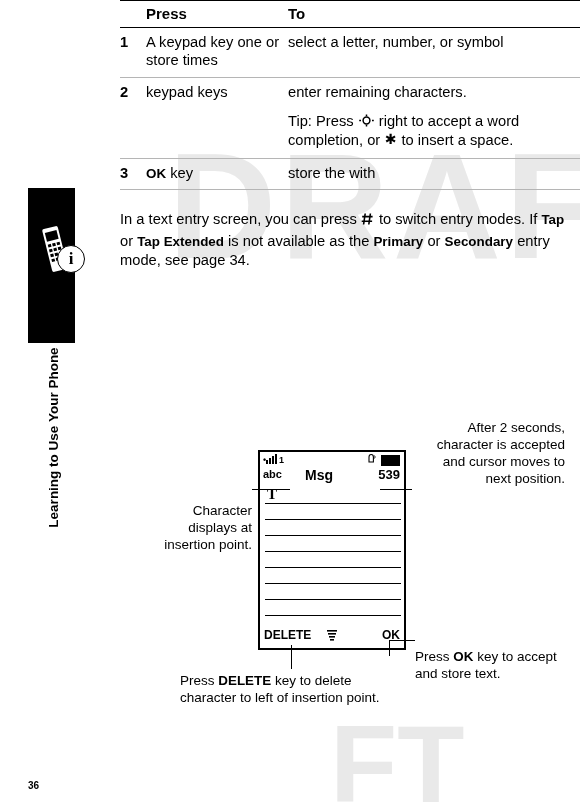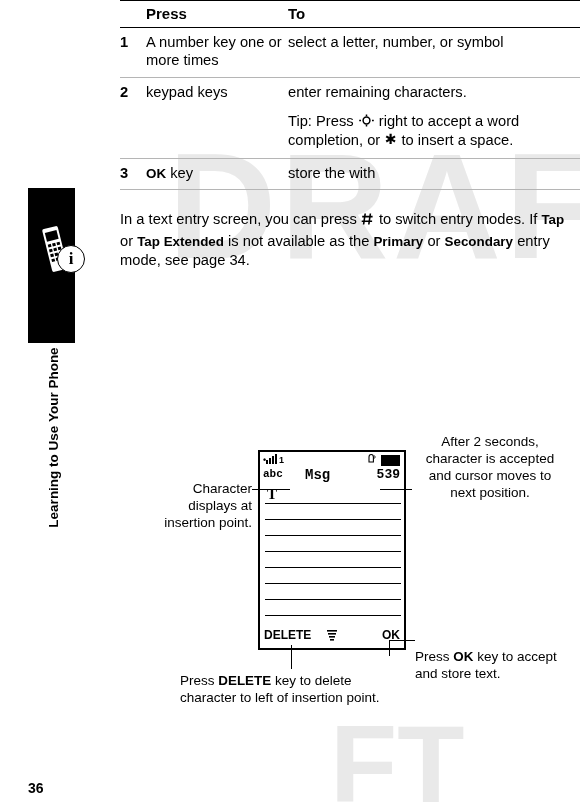--- a/index.html
+++ b/index.html
@@ -155,21 +155,20 @@
     border: 1.2px solid #000;
     background: #000;
   }
   .bell-icon { position: absolute; right: 26px; top: 1px; font-size: 10px; }
 
   .screen-row2 {
     position: relative;
     height: 16px;
     font-size: 12px;
     font-weight: bold;
-    font-family: Liberation Mono, monospace;
   }
   .abc-ind { position: absolute; left: 3px; top: 0px; font-size: 11px; font-weight: bold; }
   .msg-label { position: absolute; left: 45px; top: -1px; font-size: 14px; font-weight: bold; }
   .count-label { position: absolute; right: 4px; top: -1px; font-size: 13px; font-weight: bold; }
 
   .text-lines {
     position: absolute;
     left: 5px;
     top: 36px;
     width: 136px;
@@ -201,44 +200,44 @@
   .sk-mid { position: absolute; left: 50%; transform: translateX(-50%); top: 0px; font-size: 12px; }
 
   
   .callout {
     position: absolute;
     font-size: 13.5px;
     line-height: 1.27;
     z-index: 4;
   }
   .callout-left-1 {
-    left: 148px; top: 480px; width: 104px; text-align: right;
+    left: 148px; top: 502px; width: 104px; text-align: right;
   }
   .callout-right-1 {
-    left: 415px; top: 433px; width: 150px; text-align: center;
+    left: 415px; top: 419px; width: 150px; text-align: right;
   }
   .callout-right-2 {
     left: 415px; top: 648px; width: 155px; text-align: left;
   }
   .callout-bottom {
     left: 180px; top: 672px; width: 226px; 
   }
 
   .lead {
     position: absolute;
     background: #000;
     z-index: 4;
   }
 
   
   .page-num {
     position: absolute;
     left: 28px;
     top: 780px;
-    font-size: 14px;
+    font-size: 10px;
     font-weight: bold;
     z-index: 3;
   }
 </style>
 </head>
 <body>
 
 <div class="watermark wm1">DRAFT</div>
 <div class="watermark wm2">FT</div>
 
@@ -273,21 +272,21 @@
     <thead>
       <tr>
         <th class="col-num"></th>
         <th class="col-press">Press</th>
         <th class="col-to">To</th>
       </tr>
     </thead>
     <tbody>
       <tr>
         <td class="col-num">1</td>
-        <td class="col-press">A number key one or more times</td>
+        <td class="col-press">A keypad key one or store times</td>
         <td class="col-to">select a letter, number, or symbol</td>
       </tr>
       <tr>
         <td class="col-num">2</td>
         <td class="col-press">keypad keys</td>
         <td class="col-to">
           <span>enter remaining characters.</span>
           <div class="tip-block">
             <span class="b">Tip:</span>
             <span>Press</span>

